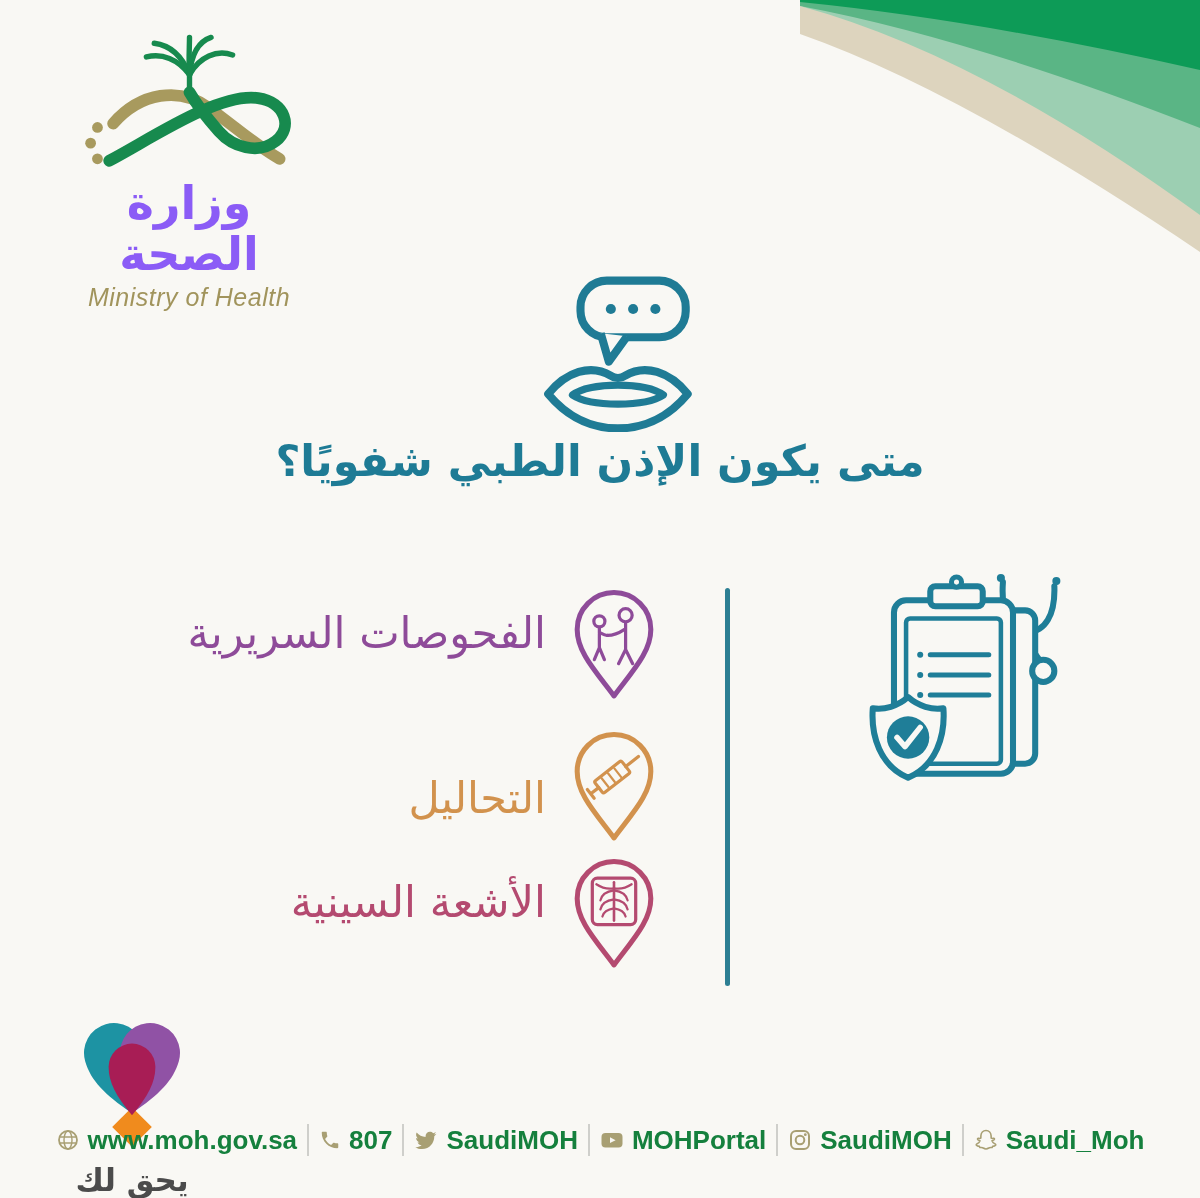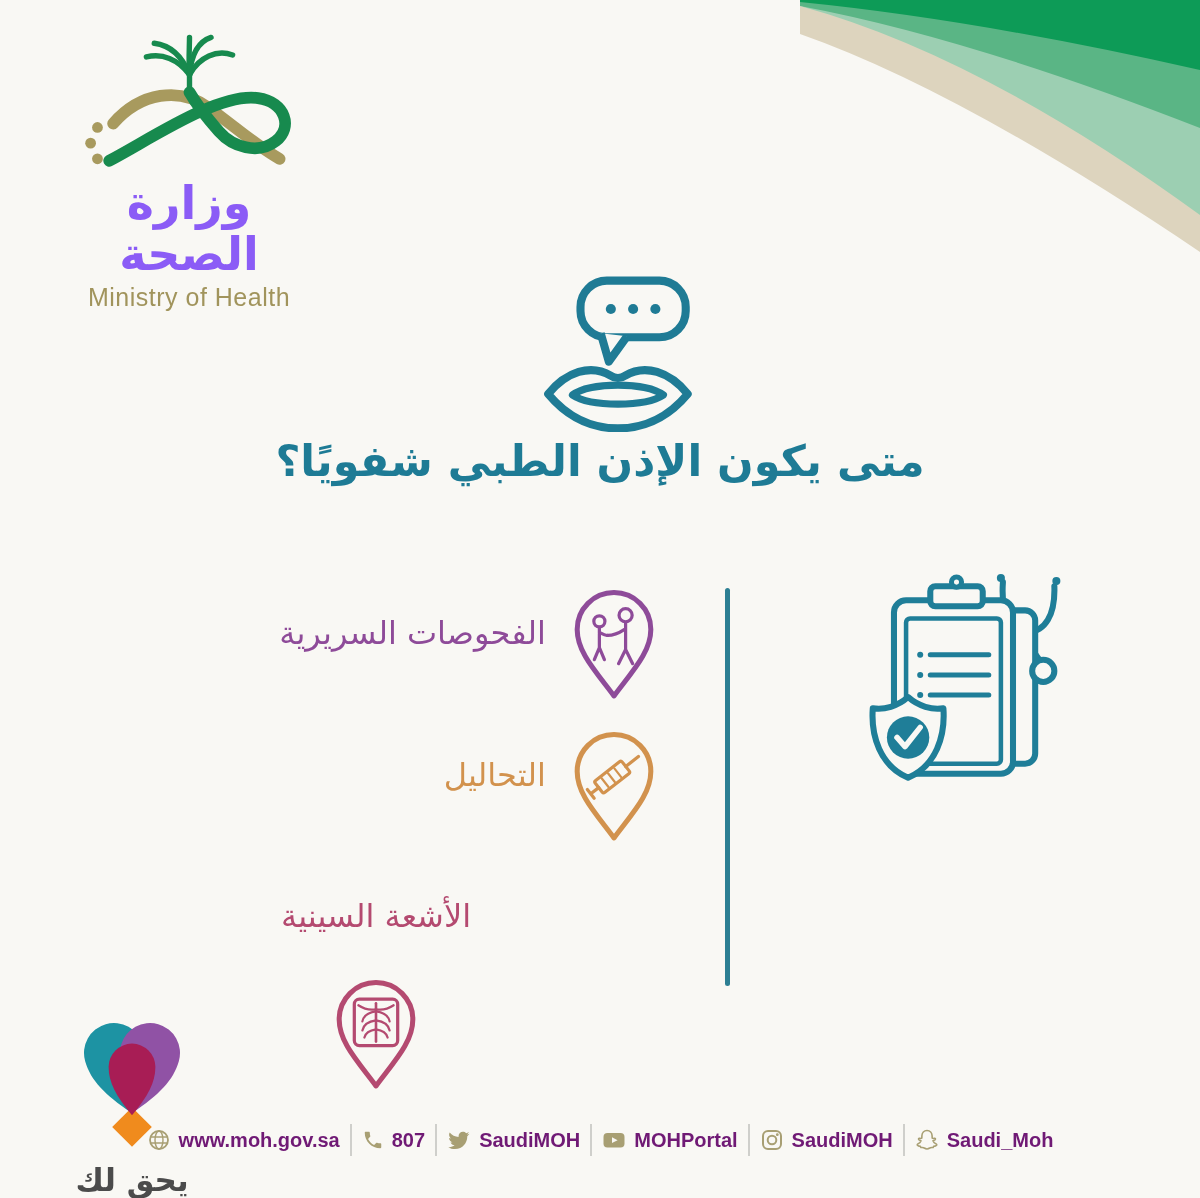--- a/index.html
+++ b/index.html
@@ -4,48 +4,48 @@
 <style>
   html,body{margin:0;padding:0;}
   .page{position:relative;width:1200px;height:1198px;background:#f9f8f4;overflow:hidden;
         font-family:"DejaVu Sans",sans-serif;}
   
   .ribbon{position:absolute;top:0;right:0;width:400px;height:260px;display:block;}
   
   .logo{position:absolute;left:55px;top:28px;width:268px;text-align:center;}
   .logo svg{display:block;margin:0 auto;}
   .logo-ar{font-size:46px;font-weight:bold;color:#8b5cf6;direction:rtl;line-height:1.1;margin-top:0px;}
-  .logo-en{font-size:25px;color:#a1945c;margin-top:4px;font-family:"Liberation Sans",sans-serif;letter-spacing:.5px;}
+  .logo-en{font-size:25px;color:#a1945c;margin-top:4px;font-family:"Liberation Sans",sans-serif;letter-spacing:.5px;font-style:italic;}
   
   .bubble{position:absolute;left:538px;top:274px;display:block;}
   
   .title{position:absolute;left:0;right:0;top:436px;margin:0;text-align:center;
          font-size:43px;font-weight:bold;color:#1e7b95;direction:rtl;}
   
   .divider{position:absolute;left:725px;top:588px;width:5px;height:398px;background:#2d7f93;border-radius:3px;}
   
   .routine{position:absolute;left:798px;top:568px;width:315px;text-align:center;}
   .routine svg{display:block;margin:0 auto;}
   .routine-label{font-size:47px;color:#2f86a1;direction:rtl;line-height:1.32;margin-top:6px;white-space:pre-line;}
   
   .item{position:absolute;left:90px;width:572px;display:flex;align-items:center;justify-content:flex-end;gap:20px;}
-  .item-label{font-size:32px;direction:rtl;margin-bottom:20px;}
+  .item-label{font-size:43px;direction:rtl;margin-bottom:20px;}
   .item-1{top:585px;color:#8e4b99;}
-  .item-2{top:727px;color:#d2924d;}
-  .item-3{top:897px;color:#b44a70;flex-direction:column;}
+  .item-2{top:727px;color:#d2924d;align-items:flex-end;}
+  .item-3{top:854px;color:#b44a70;}
   .pin{flex:0 0 auto;}
   
   .rights{position:absolute;left:48px;top:995px;width:168px;text-align:center;}
   .rights svg{display:block;margin:0 auto;}
   .rights-label{font-size:31px;font-weight:bold;color:#4b4b4b;direction:rtl;margin-top:2px;}
   
   .footer{position:absolute;left:0;right:0;top:1124px;display:flex;justify-content:center;align-items:center;}
   .f-item{display:flex;align-items:center;gap:8px;cursor:pointer;}
   .f-item svg{display:block;color:#a89f73;}
-  .f-label{font-size:20px;font-weight:bold;color:#701a75;font-family:"Liberation Sans",sans-serif;}
+  .f-label{font-size:26px;font-weight:bold;color:#15803d;font-family:"Liberation Sans",sans-serif;}
   .f-sep{width:2px;height:32px;background:#cfcfcb;margin:0 10px;}
 </style>
 </head>
 <body>
 
 <div class="page">
 
   <svg class="ribbon" viewBox="0 0 400 260" preserveAspectRatio="none">
     <path d="M0,0 H400 V235 Q160,75 0,10 Z" fill="#9ccfb2"></path>
     <path d="M0,0 H400 V128 Q170,38 0,6 Z" fill="#5ab585"></path>

